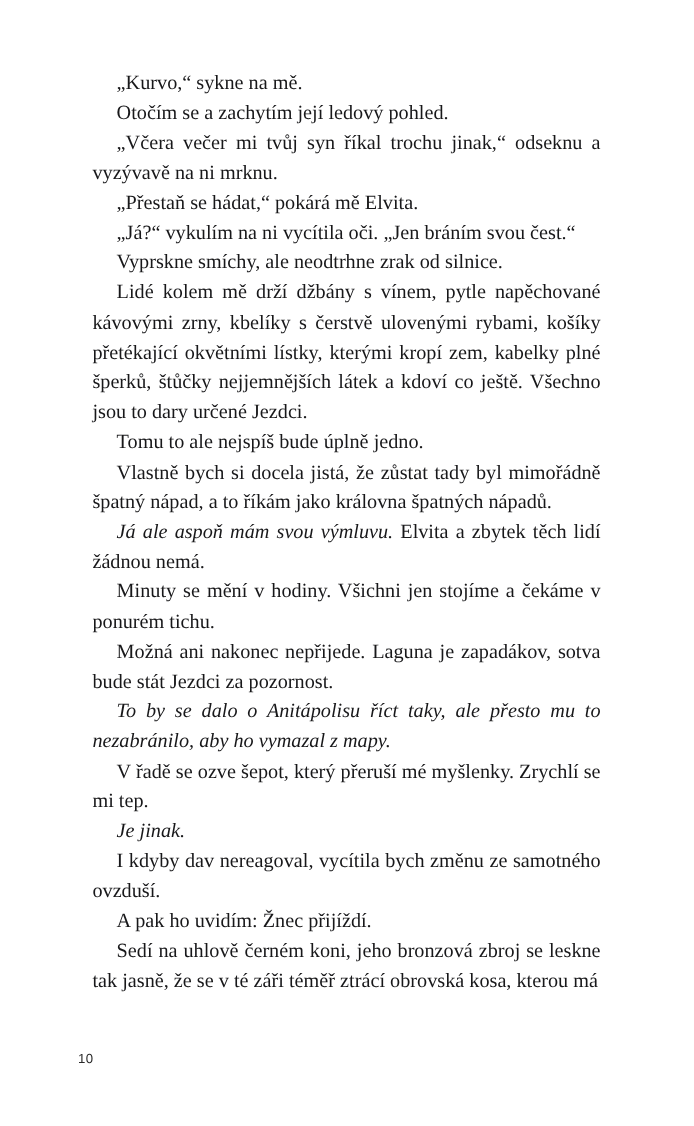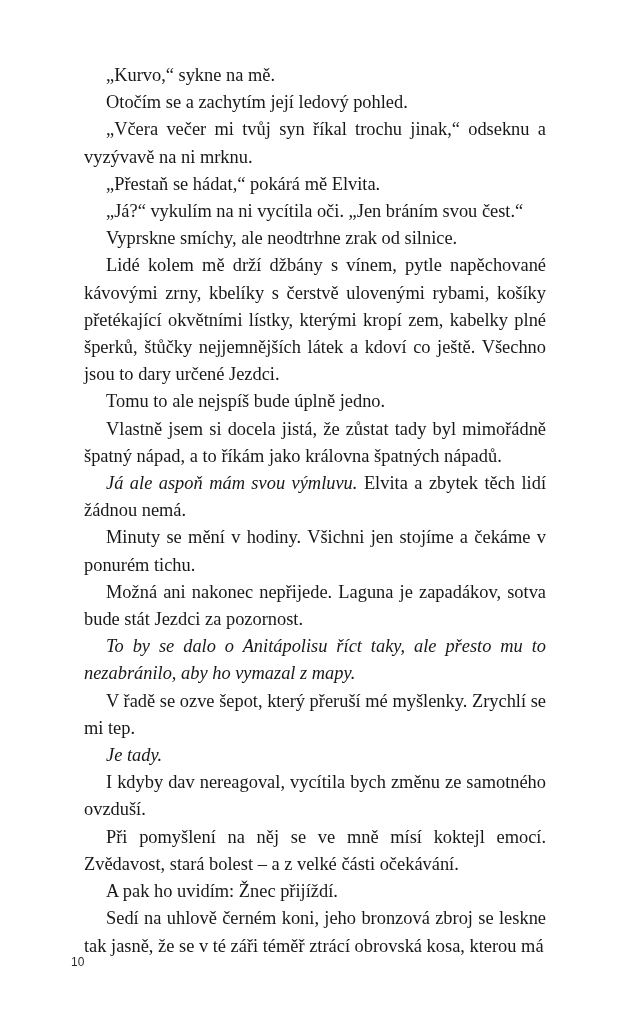--- a/index.html
+++ b/index.html
@@ -74,31 +74,30 @@
   <div class="text-block">
 
     <p class="para">„Kurvo,“ sykne na mě.</p>
     <p class="para">Otočím se a zachytím její ledový pohled.</p>
     <p class="para">„Včera večer mi tvůj syn říkal trochu jinak,“ odseknu a vyzývavě na ni mrknu.</p>
     <p class="para">„Přestaň se hádat,“ pokárá mě Elvita.</p>
     <p class="para">„Já?“ vykulím na ni vycítila oči. „Jen bráním svou čest.“</p>
     <p class="para">Vyprskne smíchy, ale neodtrhne zrak od silnice.</p>
     <p class="para">Lidé kolem mě drží džbány s vínem, pytle napěchované kávovými zrny, kbelíky s čerstvě ulovenými rybami, košíky přetékající okvětními lístky, kterými kropí zem, kabelky plné šperků, štůčky nejjemnějších látek a kdoví co ještě. Všechno jsou to dary určené Jezdci.</p>
     <p class="para">Tomu to ale nejspíš bude úplně jedno.</p>
-    <p class="para">Vlastně jsem si docela jistá, že zůstat tady byl mimořádně špatný nápad, a to říkám jako královna špatných nápadů.</p>
+    <p class="para">Vlastně bych si docela jistá, že zůstat tady byl mimořádně špatný nápad, a to říkám jako královna špatných nápadů.</p>
 
     <p class="para"><em>Já ale aspoň mám svou výmluvu.</em><span> Elvita a zbytek těch lidí žádnou nemá.</span></p>
 
     <p class="para">Minuty se mění v hodiny. Všichni jen stojíme a čekáme v ponurém tichu.</p>
     <p class="para">Možná ani nakonec nepřijede. Laguna je zapadákov, sotva bude stát Jezdci za pozornost.</p>
     <p class="para italic">To by se dalo o Anitápolisu říct taky, ale přesto mu to nezabránilo, aby ho vymazal z mapy.</p>
     <p class="para">V řadě se ozve šepot, který přeruší mé myšlenky. Zrychlí se mi tep.</p>
-    <p class="para italic">Je tady.</p>
+    <p class="para italic">Je jinak.</p>
     <p class="para">I kdyby dav nereagoval, vycítila bych změnu ze samotného ovzduší.</p>
-    <p class="para">Při pomyšlení na něj se ve mně mísí koktejl emocí. Zvědavost, stará bolest – a z velké části očekávání.</p>
     <p class="para">A pak ho uvidím: Žnec přijíždí.</p>
     <p class="para">Sedí na uhlově černém koni, jeho bronzová zbroj se leskne tak jasně, že se v té záři téměř ztrácí obrovská kosa, kterou má</p>
 
   </div>
 
   <div class="folio">10</div>
 
 </div>
 
 </body></html>

